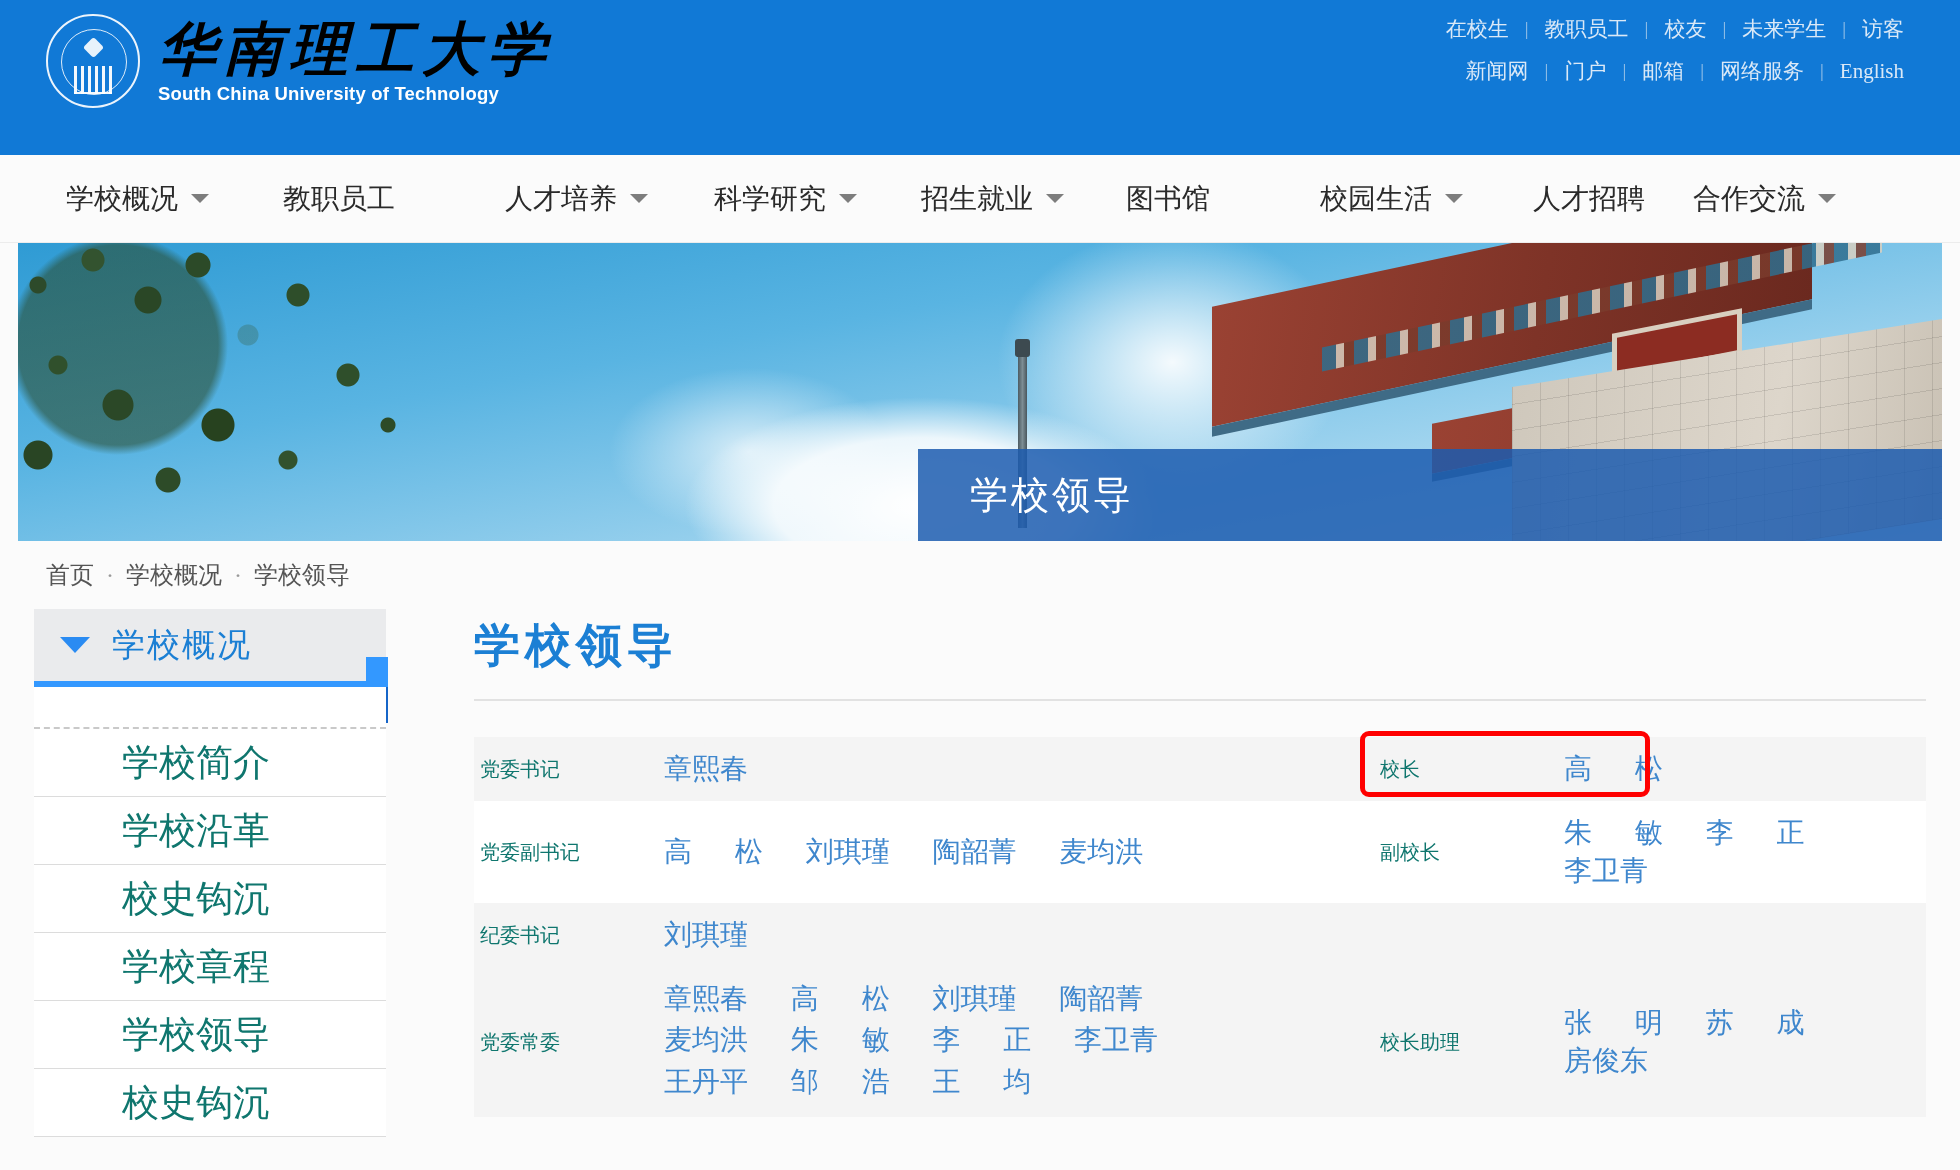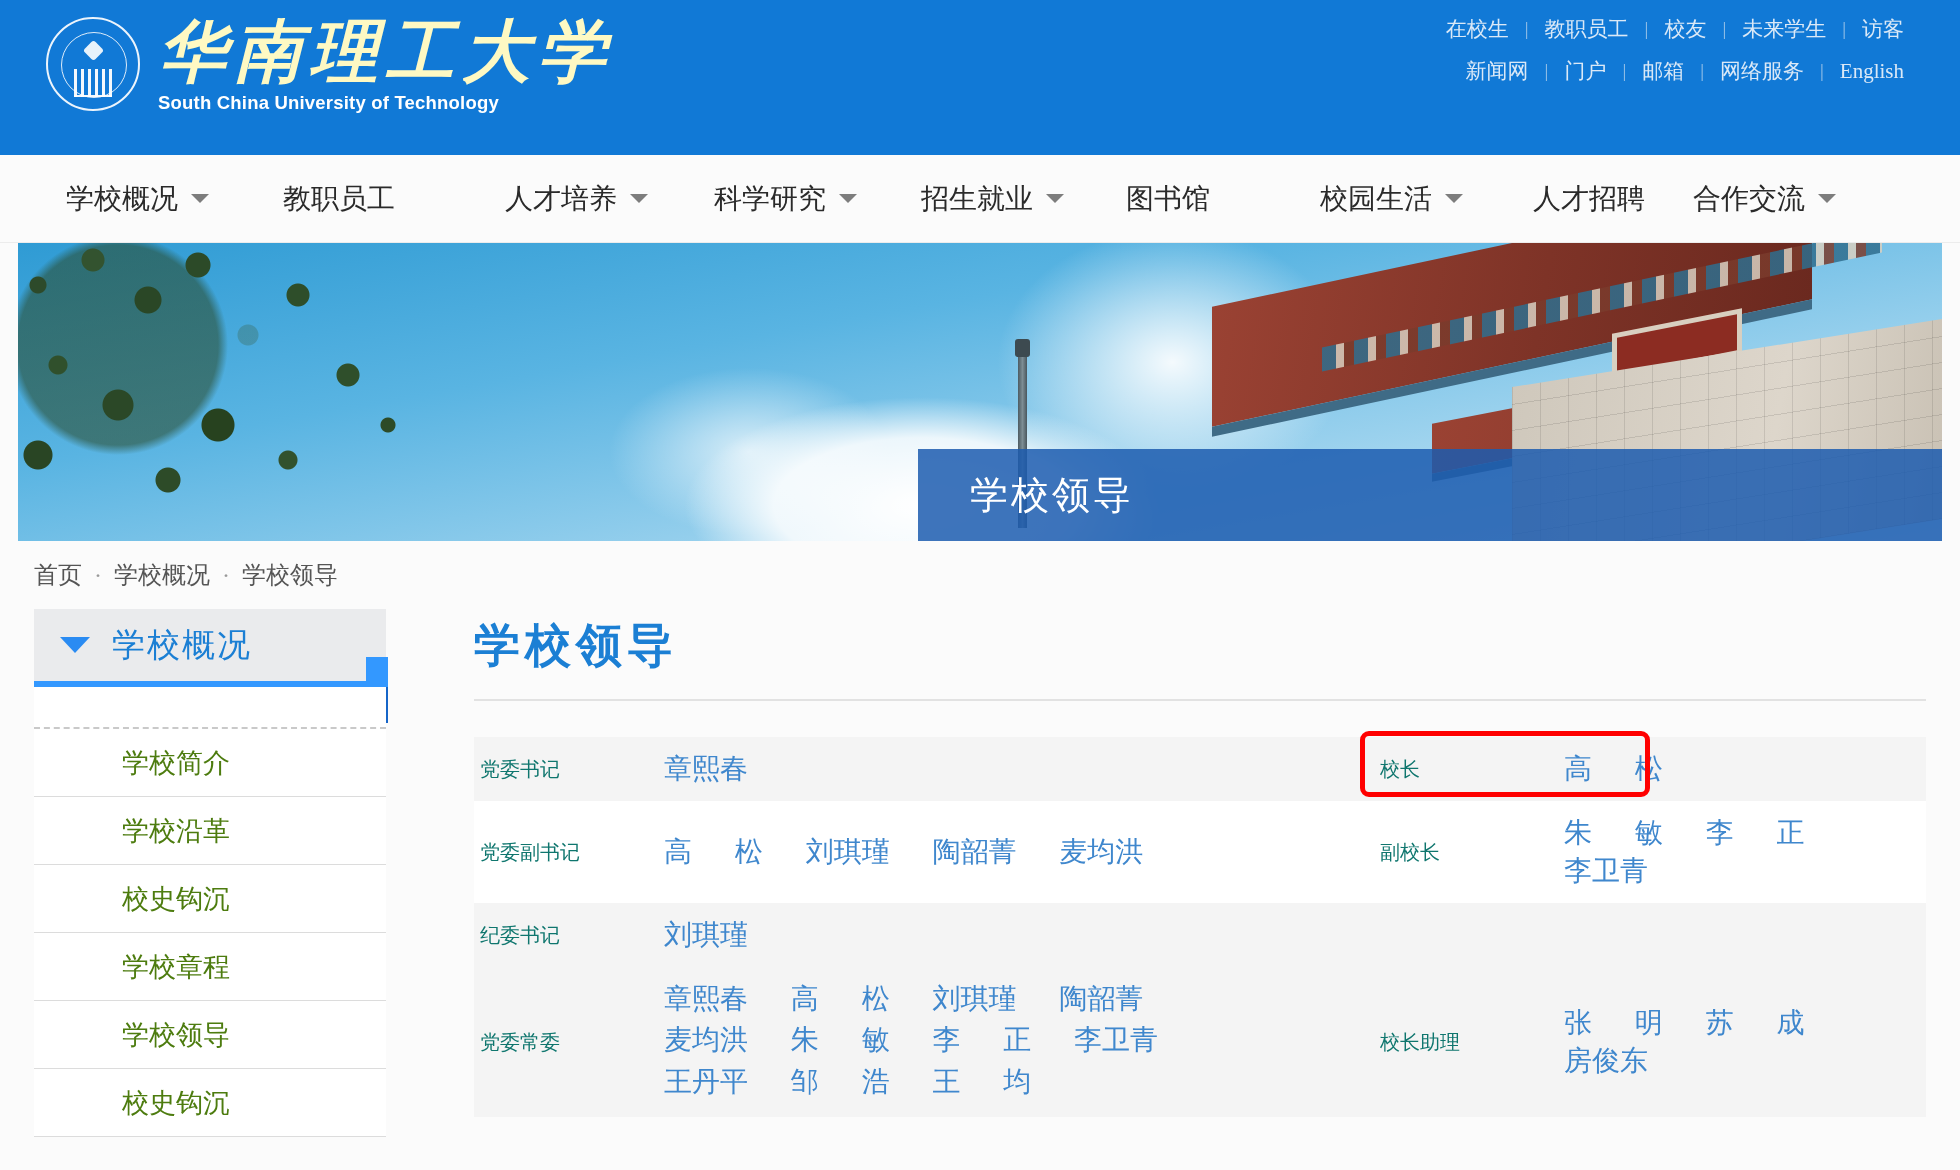--- a/index.html
+++ b/index.html
@@ -38,23 +38,23 @@
       repeating-linear-gradient(90deg, rgba(255,255,255,.95) 0 3px, transparent 3px 7px);
     border-bottom: 2px solid rgba(255,255,255,.95);
   }
   .seal-diamond {
     position: absolute; left: 38px; top: 24px;
     width: 15px; height: 15px; background: rgba(255,255,255,.9);
     transform: rotate(45deg); border-radius: 3px;
   }
   .logo-text { display: flex; flex-direction: column; }
   .logo-cn {
-    font-family: Liberation Serif, serif;
-    font-size: 68px; font-weight: 700; font-style: italic;
-    color: #fef9c3; letter-spacing: 8px; line-height: 1.12;
+    font-family: Liberation Sans, sans-serif;
+    font-size: 58px; font-weight: 700; font-style: italic;
+    color: #000000; letter-spacing: 8px; line-height: 1.12;
     white-space: nowrap;
   }
   .logo-en {
     font-family: "Liberation Sans", sans-serif;
     font-size: 18.5px; font-weight: 700; color: #ffffff;
     letter-spacing: .2px; margin-top: 2px; white-space: nowrap;
   }
 
   .top-links {
     position: absolute; right: 56px; top: 8px;
@@ -172,21 +172,21 @@
   .banner-overlay-title {
     color: #ffffff; font-size: 38px; letter-spacing: 3px;
     padding-left: 52px;
     font-family: "Liberation Serif", "DejaVu Serif", serif;
   }
 
   
   .breadcrumb {
     width: 1960px; height: 68px;
     display: flex; align-items: center;
-    padding-left: 34px;
+    padding-left: 46px;
     font-size: 24px; color: #555;
     background: #fbfbfb;
   }
   .breadcrumb a { color: #555; text-decoration: none; }
   .bc-dot { margin: 0 12px; color: #999; }
 
   
   .content-wrap {
     display: flex; width: 1960px; padding: 0 34px;
     gap: 0;
@@ -217,21 +217,21 @@
     position: absolute; right: -2px; bottom: -42px;
     width: 22px; height: 36px; background: #1565c8;
   }
   .side-gap { height: 42px; background: #ffffff;
               border-bottom: 2px dashed #c9c9c9; position: relative; }
   .side-list { list-style: none; }
   .side-item {
     height: 68px; display: flex; align-items: center;
     justify-content: flex-start;
     padding-left: 88px;
-    font-size: 27px; color: #4d7c0f;
+    font-size: 37px; color: #0f766e;
     border-bottom: 1px solid #dcdcdc;
     background: #ffffff; cursor: pointer;
   }
 
   
   .main-col { flex: 1; padding-left: 88px; padding-top: 6px; }
   .page-title {
     color: #1b7fd4; font-size: 46px; letter-spacing: 5px;
     padding-bottom: 22px;
   }

